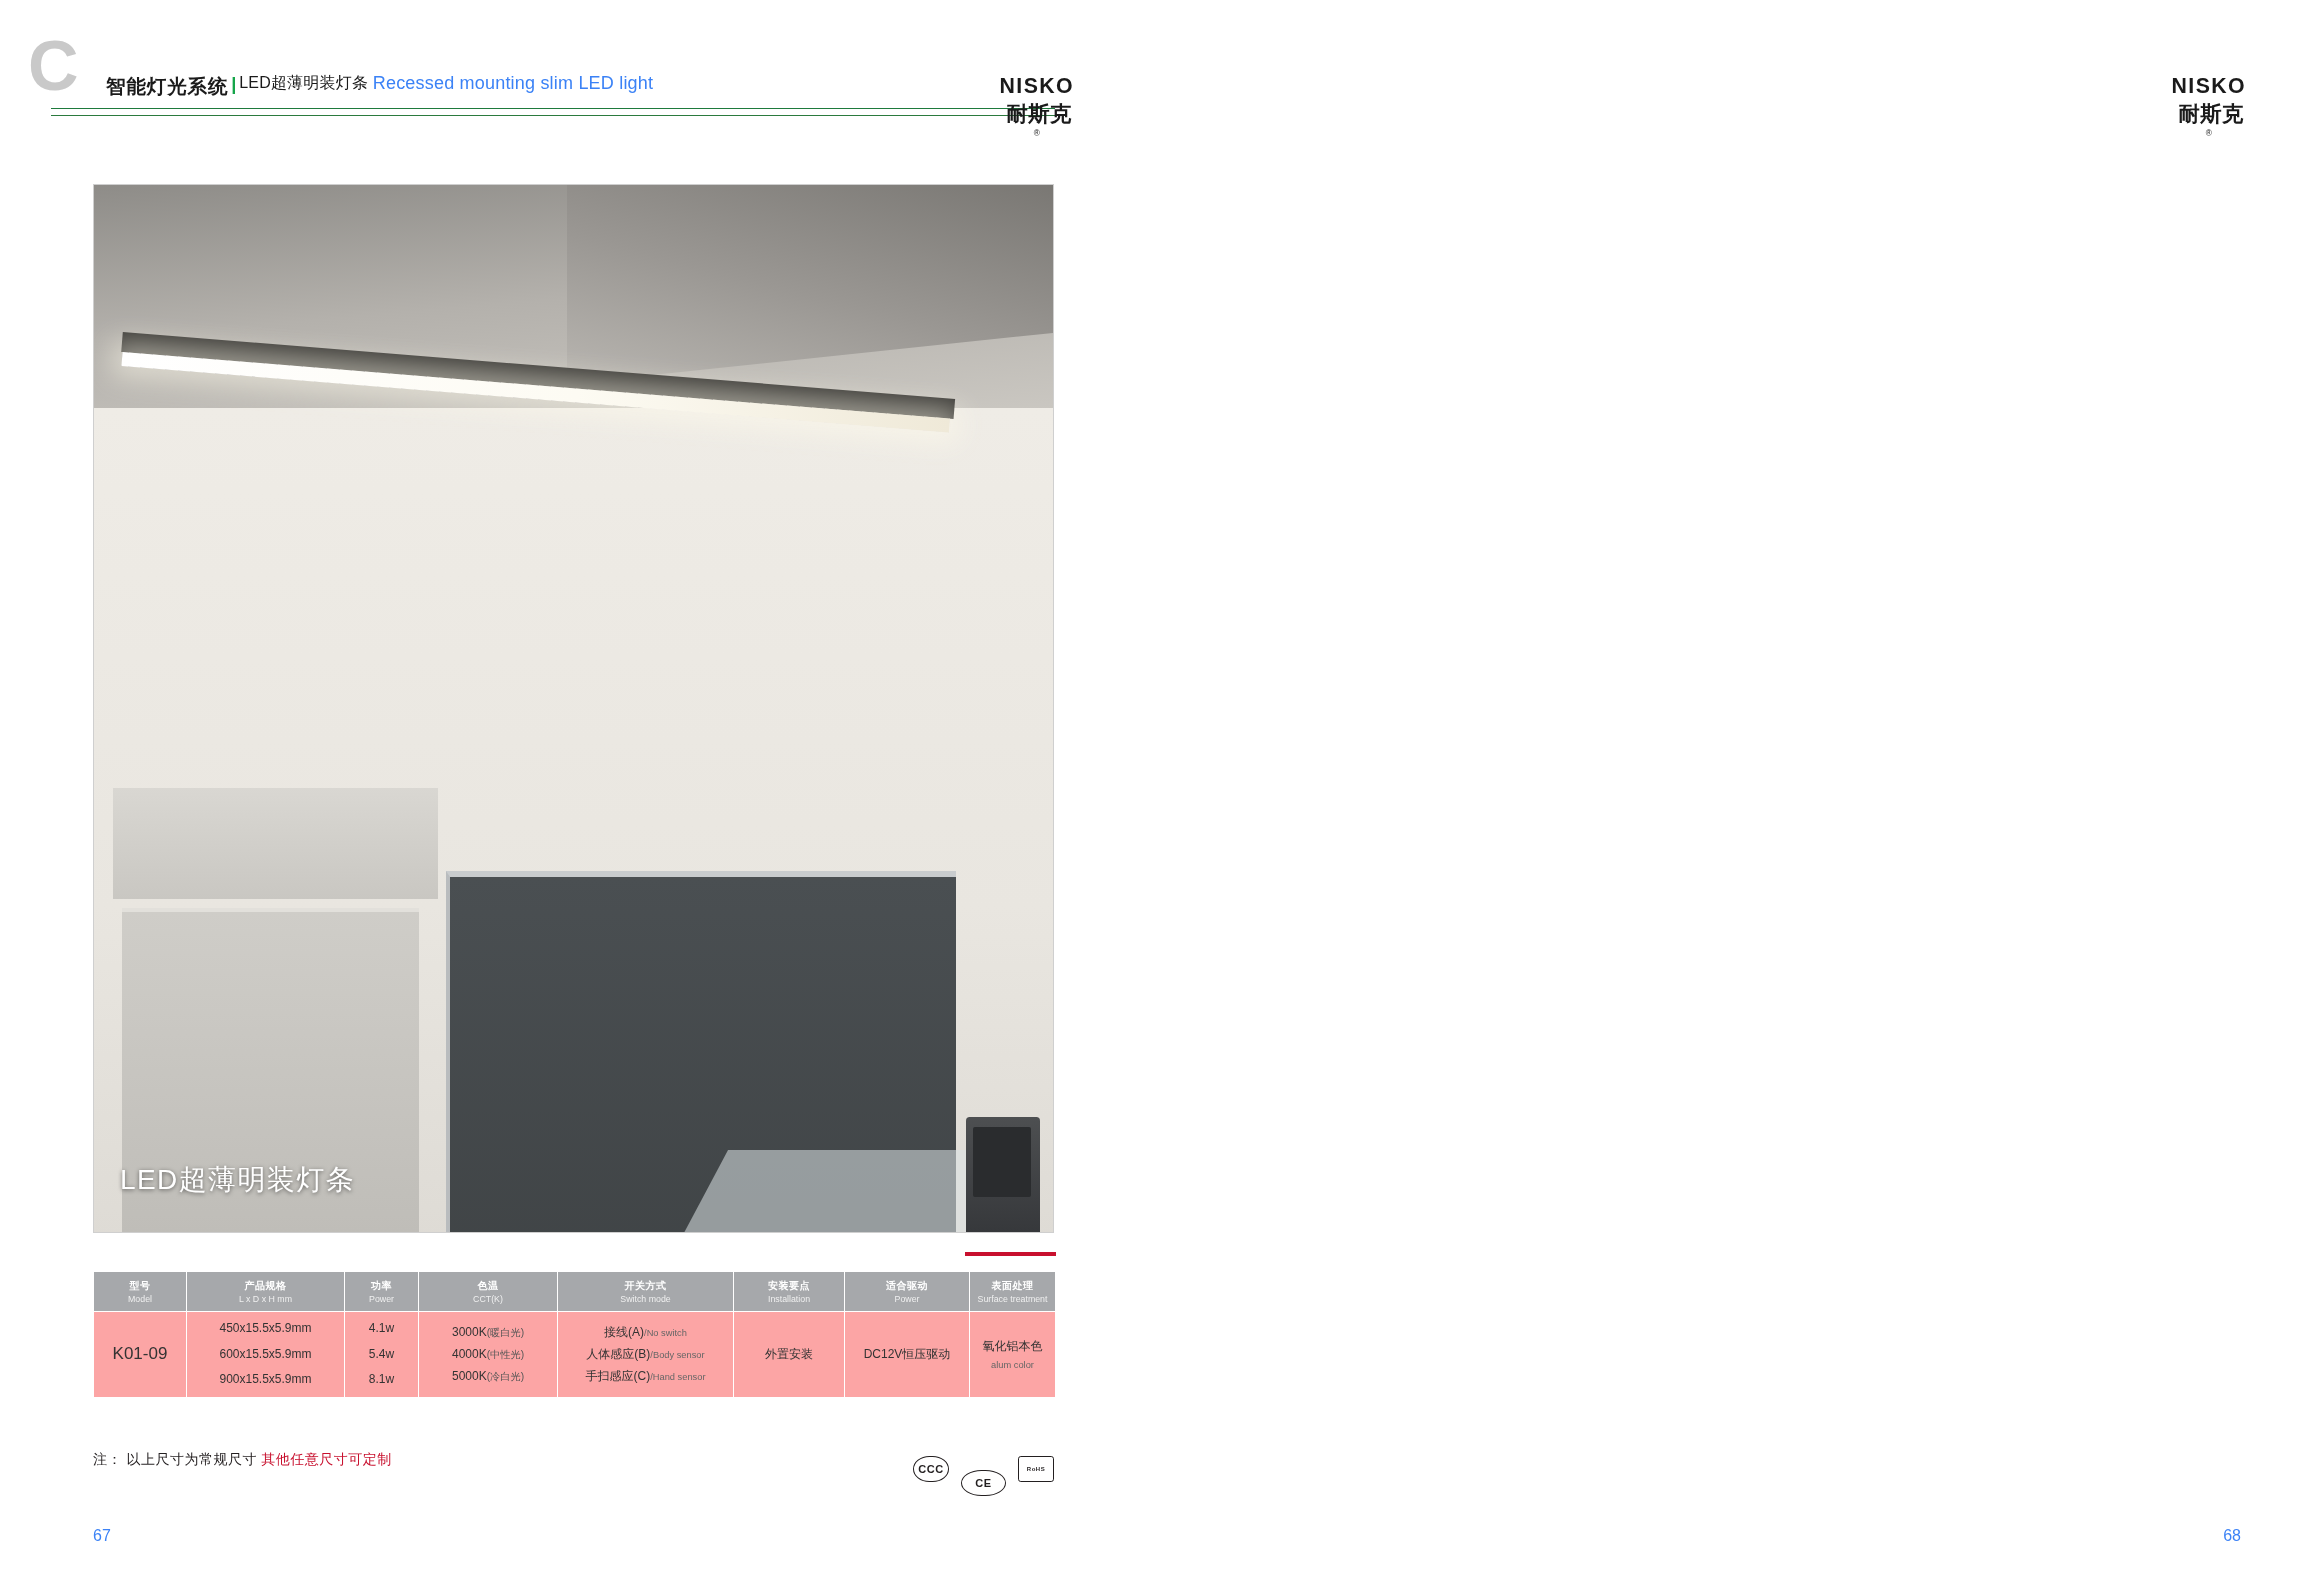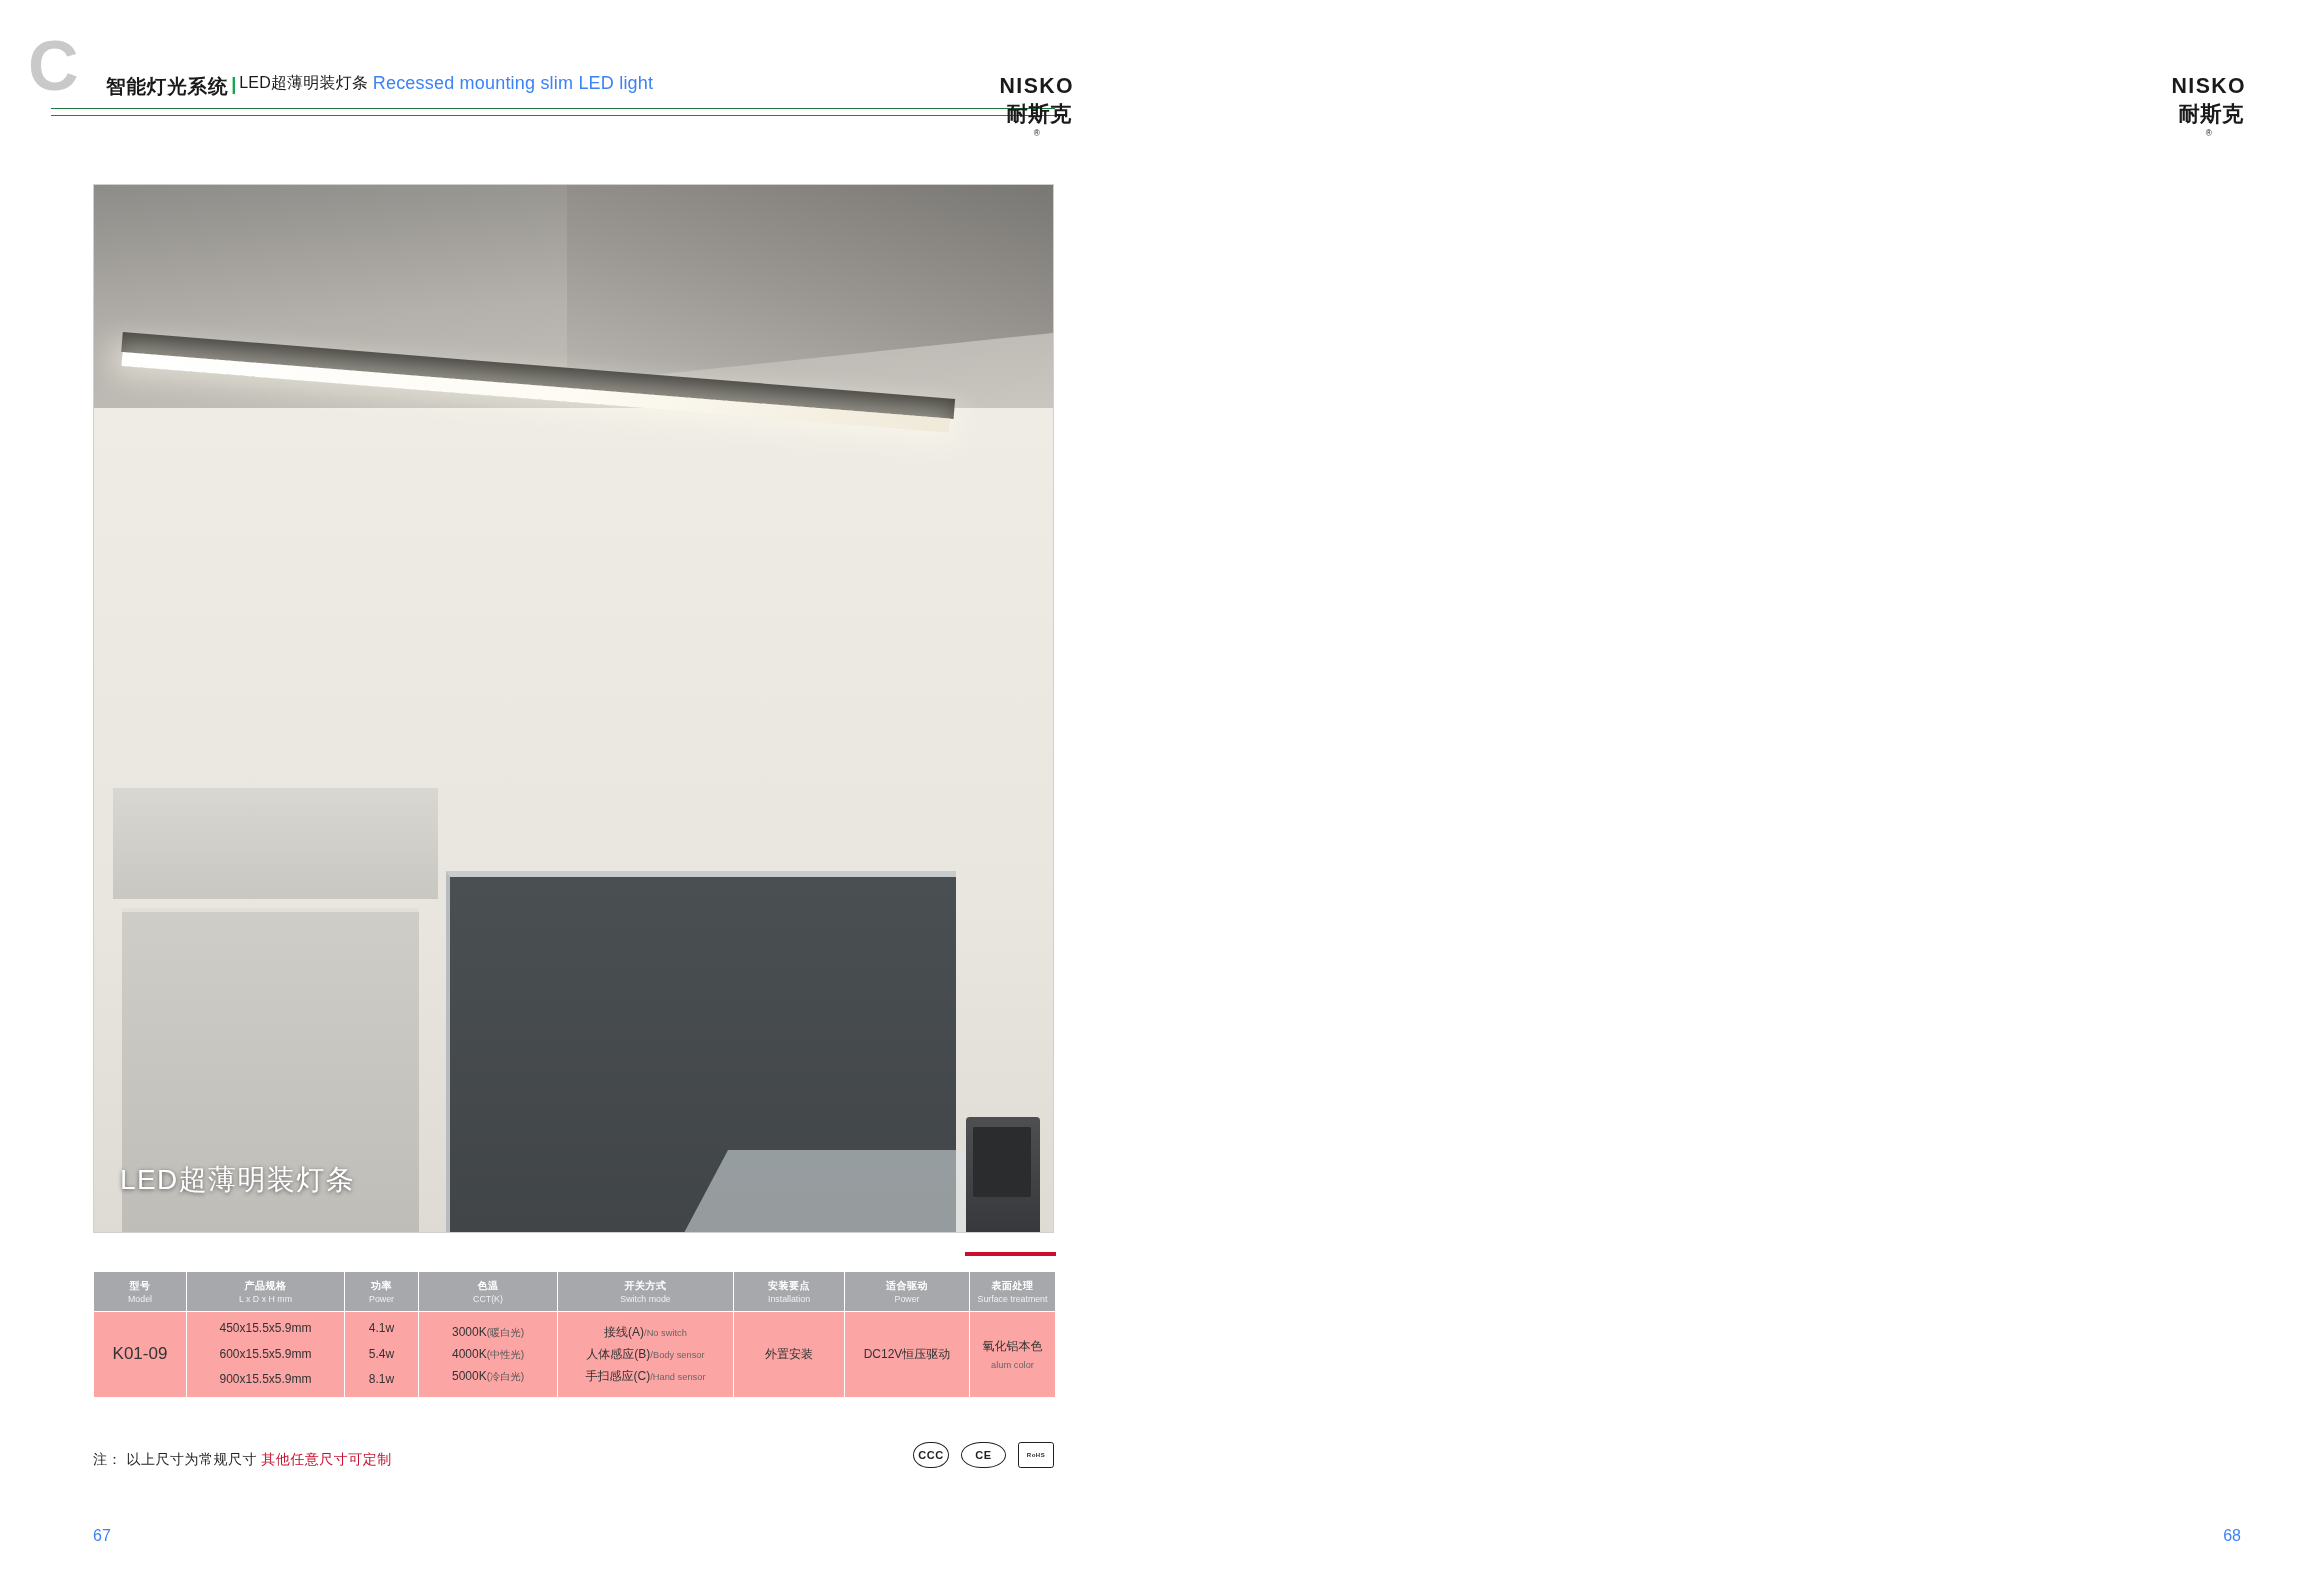--- a/index.html
+++ b/index.html
@@ -145,21 +145,21 @@
     font-size:14px; color:#231f20; letter-spacing:0.5px;
   }
   .note .red { color:#c8102e; }
 
   .certs { position:absolute; right:113px; top:1442px; display:flex; gap:12px; align-items:center; }
   .cert {
     width:36px; height:26px; border:1.4px solid #231f20; border-radius:50%/55%;
     display:flex; align-items:center; justify-content:center;
     font-size:11px; font-weight:bold; letter-spacing:0.5px; color:#231f20;
   }
-  .cert.wide { width:45px; }
+  .cert.wide { width:45px;margin-top:28px; }
   .cert.rohs { border-radius:2.8px; flex-direction:column; line-height:1; }
   .cert.rohs .t { font-size:6px; }
   .folio {
     position:absolute; bottom:50px; font-size:16px; color:#3b82f6;
   }
   .folio-left { left:93px; }
   .folio-right { right:93px;margin-left:20px; }
 </style>
 </head>
 <body>

